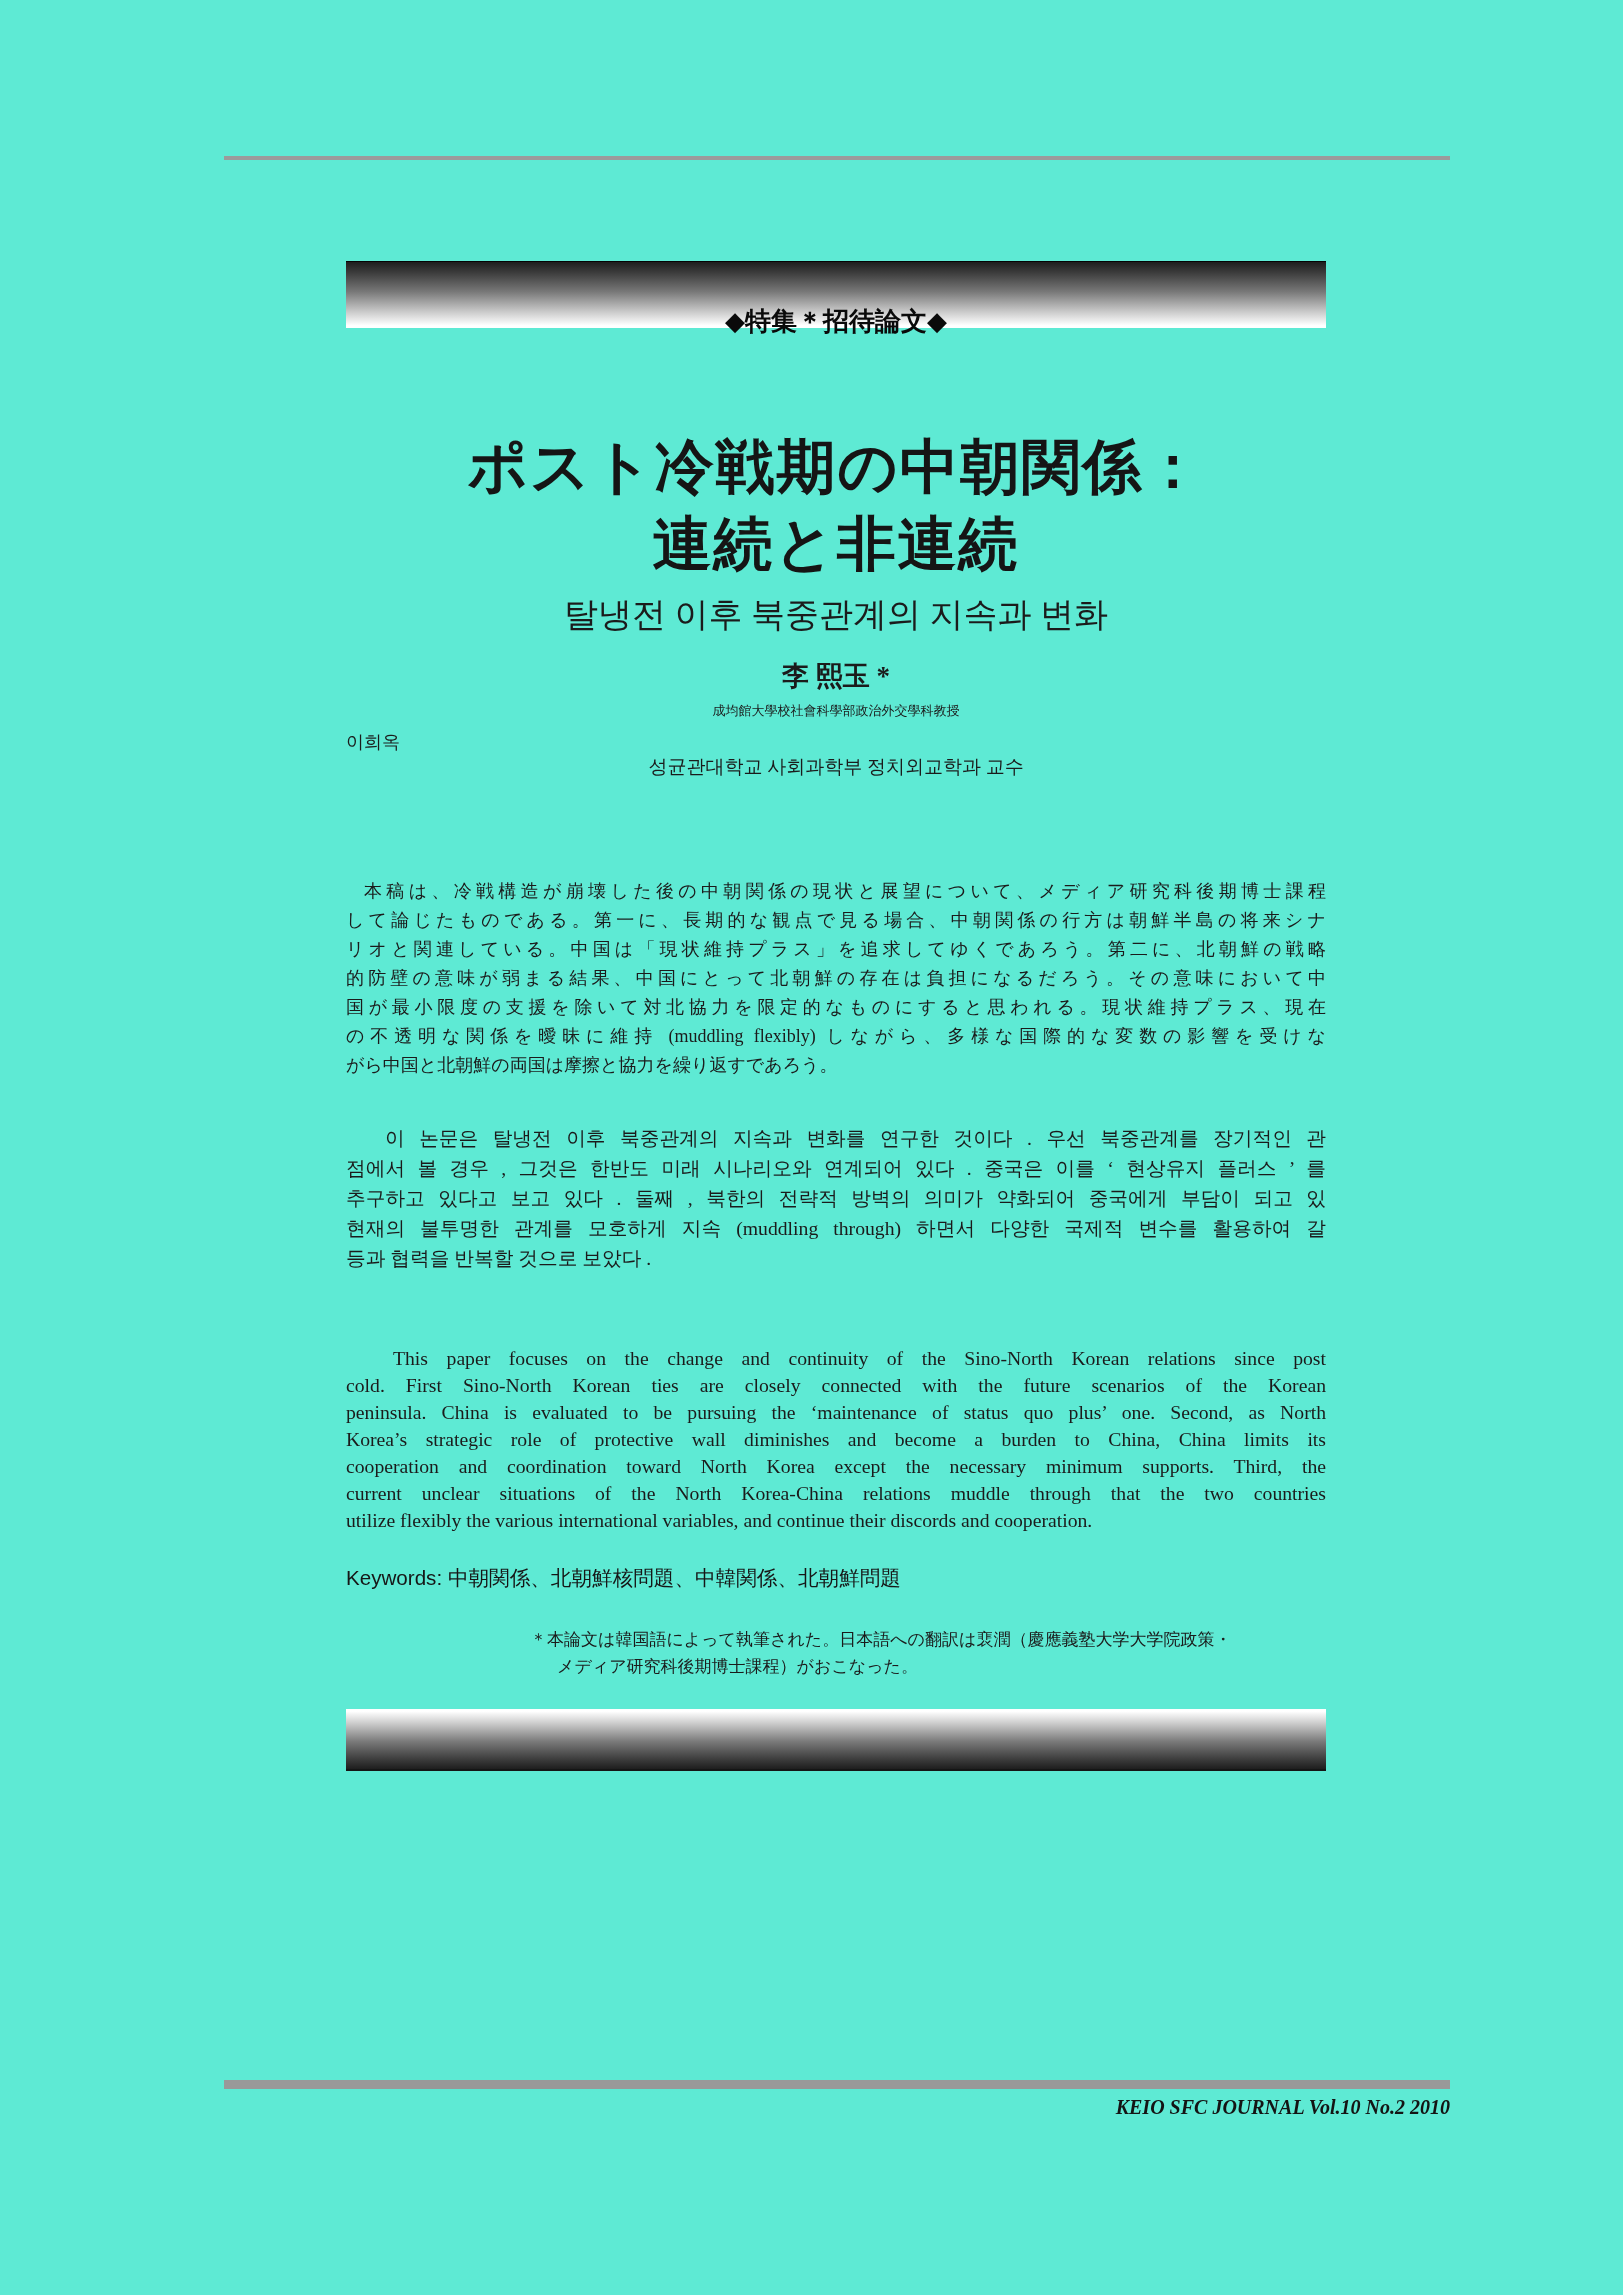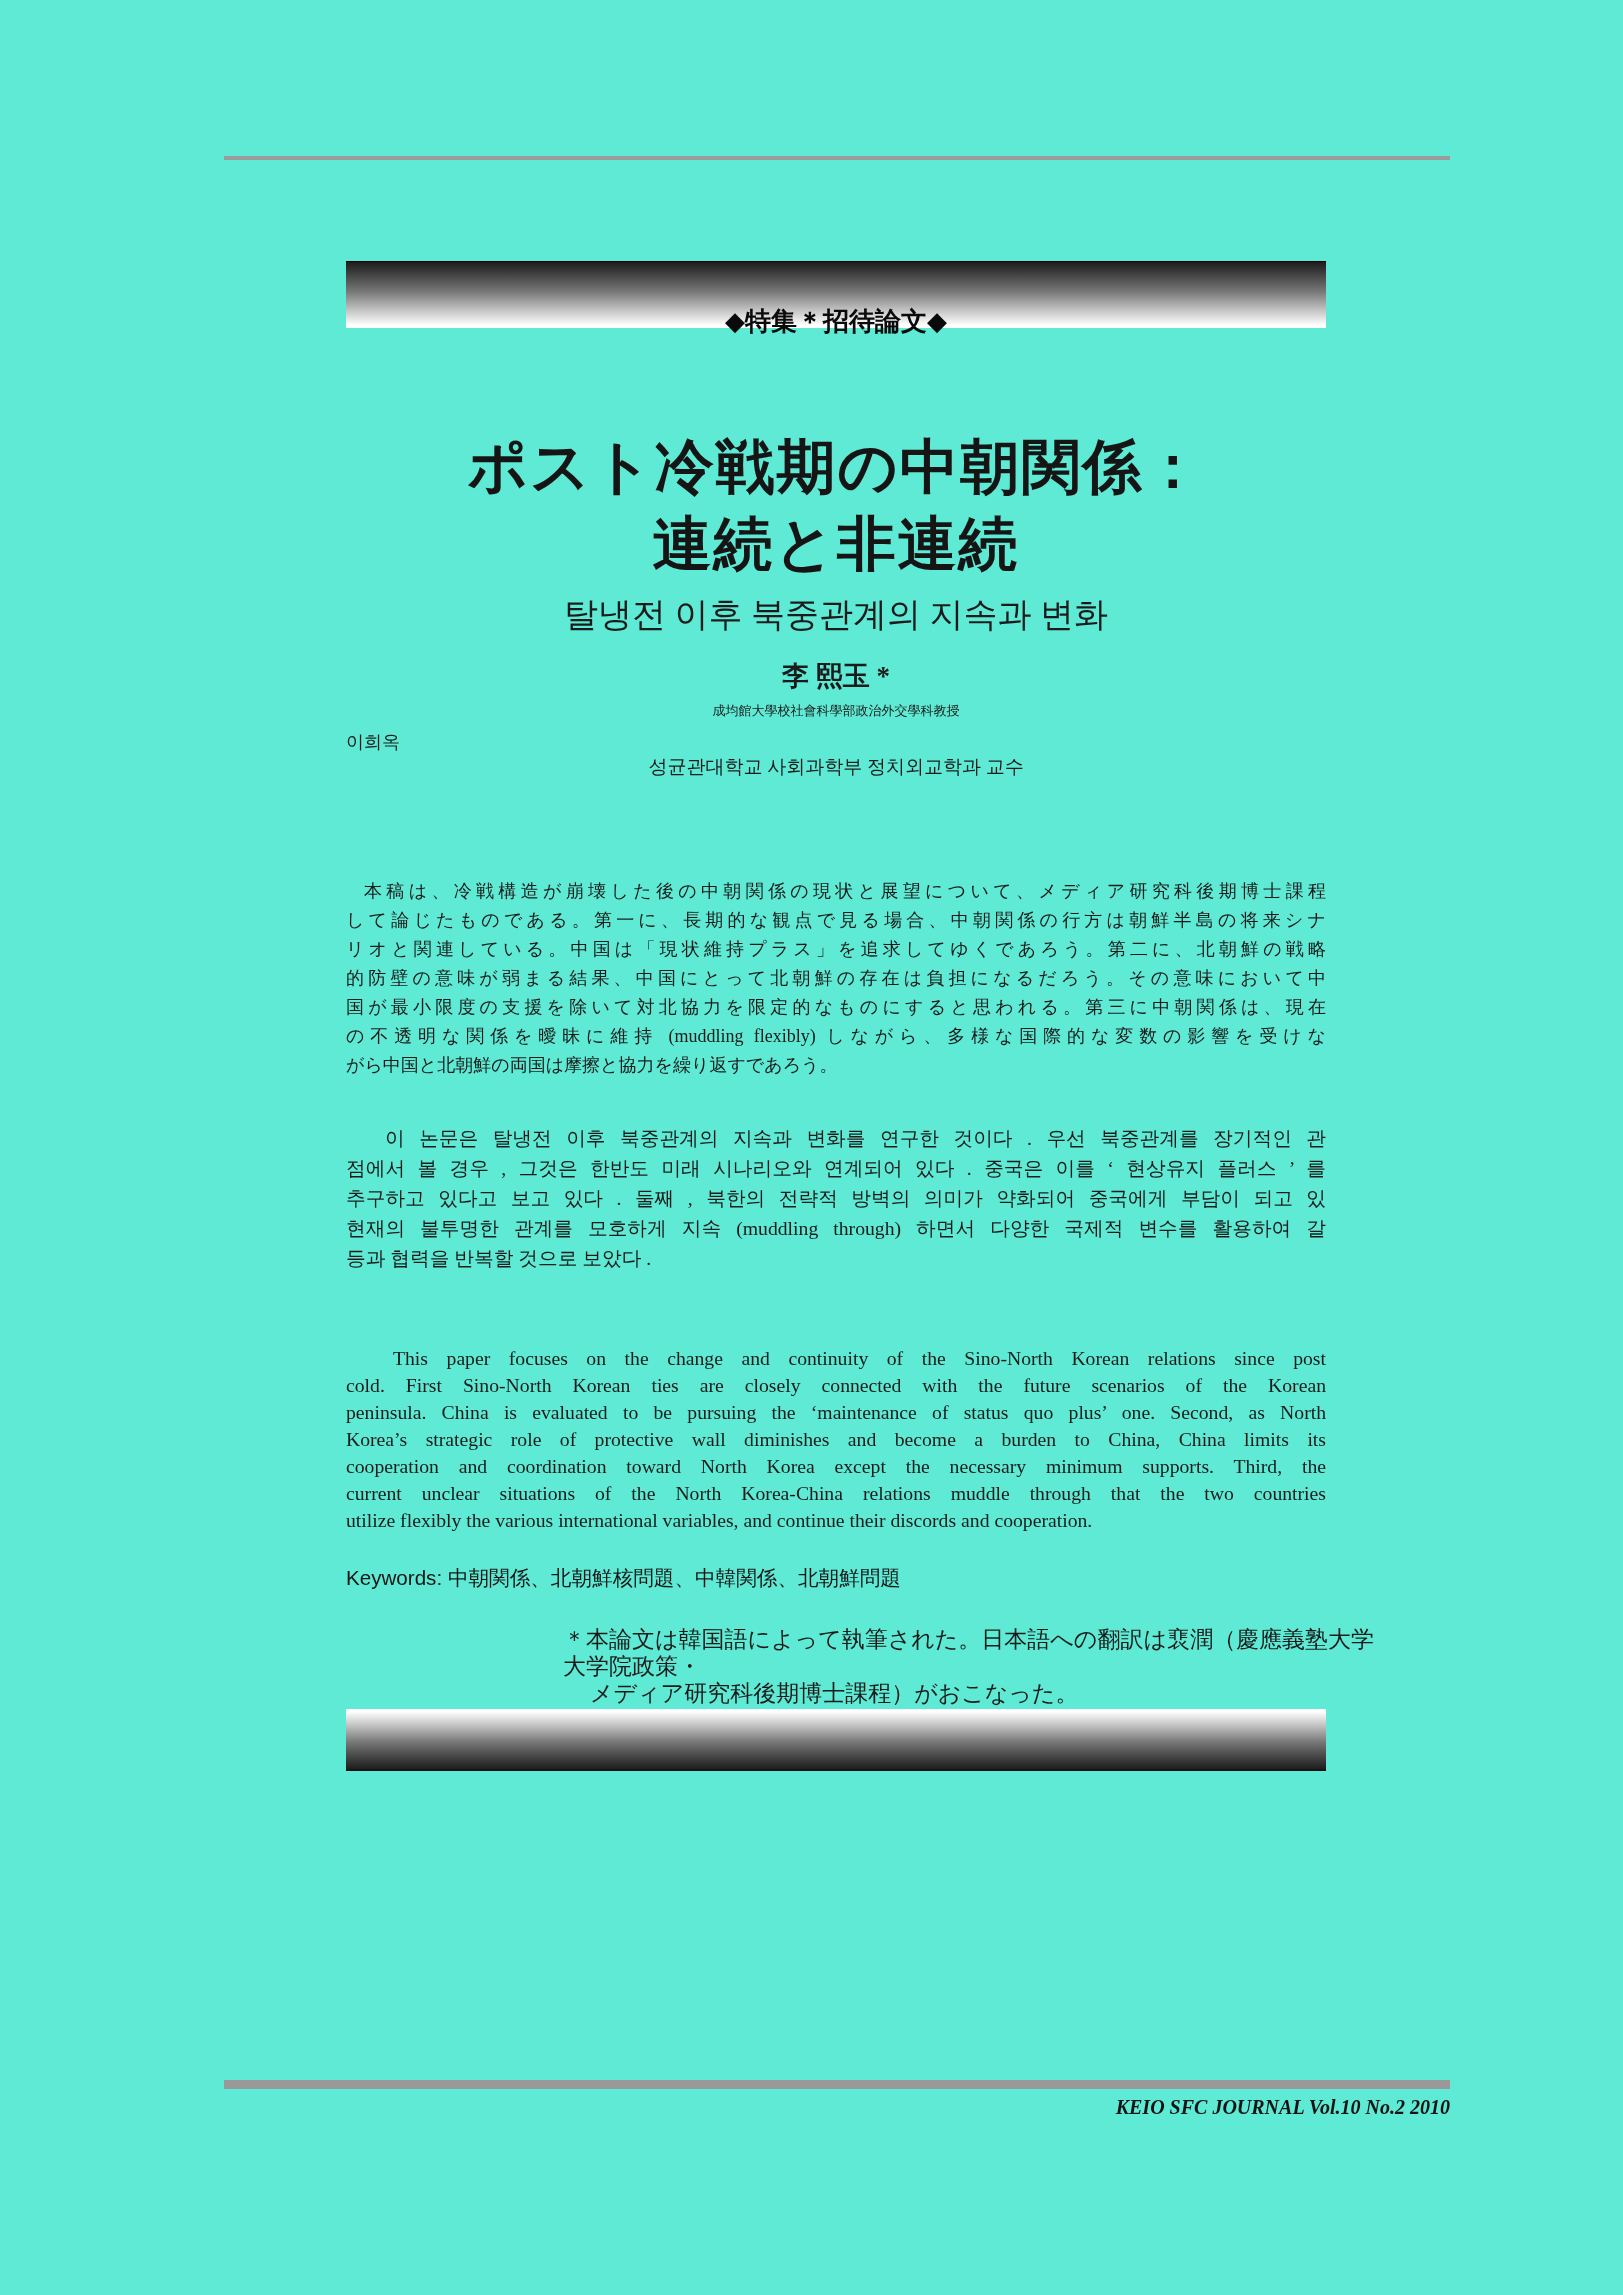--- a/index.html
+++ b/index.html
@@ -69,21 +69,21 @@
   .indent-1{text-indent:18px;}
   .indent-2{text-indent:39px;}
   .indent-3{text-indent:47px;}
   .keywords{
     position:absolute;left:346px;top:1565px;width:980px;
     font-family:"Liberation Sans","DejaVu Sans",sans-serif;
     font-size:20.6px;line-height:26px;color:#161616;
   }
   .footnote{
     position:absolute;left:530px;top:1626px;width:825px;
-    font-size:23px;line-height:27px;color:#1b1b1b;margin-left:33px;
+    font-size:17px;line-height:27px;color:#1b1b1b;
   }
   .footnote .fn-line2{padding-left:27px;}
   .banner-bottom{
     position:absolute;left:346px;top:1709px;width:980px;height:60px;
     border-bottom:2.3px solid #151515;
     background:linear-gradient(to bottom,#ffffff 4%,#c9c9c9 25%,#787878 55%,#3a3a3a 85%,#1e1e1e 100%);
   }
   .footer-rule{
     position:absolute;left:224px;top:2080px;width:1226px;height:9px;
     background:#999999;
@@ -119,21 +119,21 @@
   <div class="author-name">李 熙玉 *</div>
   <div class="affil-cjk">成均館大學校社會科學部政治外交學科教授</div>
   <div class="name-ko">이희옥</div>
   <div class="affil-ko">성균관대학교 사회과학부 정치외교학과 교수</div>
 
   <div class="abstract abstract-ja">
     <div class="line indent-1">本稿は、冷戦構造が崩壊した後の中朝関係の現状と展望について、メディア研究科後期博士課程</div>
     <div class="line">して論じたものである。第一に、長期的な観点で見る場合、中朝関係の行方は朝鮮半島の将来シナ</div>
     <div class="line">リオと関連している。中国は「現状維持プラス」を追求してゆくであろう。第二に、北朝鮮の戦略</div>
     <div class="line">的防壁の意味が弱まる結果、中国にとって北朝鮮の存在は負担になるだろう。その意味において中</div>
-    <div class="line">国が最小限度の支援を除いて対北協力を限定的なものにすると思われる。第三に中朝関係は、現在</div>
+    <div class="line">国が最小限度の支援を除いて対北協力を限定的なものにすると思われる。現状維持プラス、現在</div>
     <div class="line">の不透明な関係を曖昧に維持 (muddling flexibly) しながら、多様な国際的な変数の影響を受けな</div>
     <div class="line para-end">がら中国と北朝鮮の両国は摩擦と協力を繰り返すであろう。</div>
   </div>
 
   <div class="abstract abstract-ko">
     <div class="line indent-2">이 논문은 탈냉전 이후 북중관계의 지속과 변화를 연구한 것이다 . 우선 북중관계를 장기적인 관</div>
     <div class="line">점에서 볼 경우 , 그것은 한반도 미래 시나리오와 연계되어 있다 . 중국은 이를 ‘ 현상유지 플러스 ’ 를</div>
     <div class="line">추구하고 있다고 보고 있다 . 둘째 , 북한의 전략적 방벽의 의미가 약화되어 중국에게 부담이 되고 있</div>
     <div class="line">현재의 불투명한 관계를 모호하게 지속 (muddling through) 하면서 다양한 국제적 변수를 활용하여 갈</div>
     <div class="line para-end">등과 협력을 반복할 것으로 보았다 .</div>

